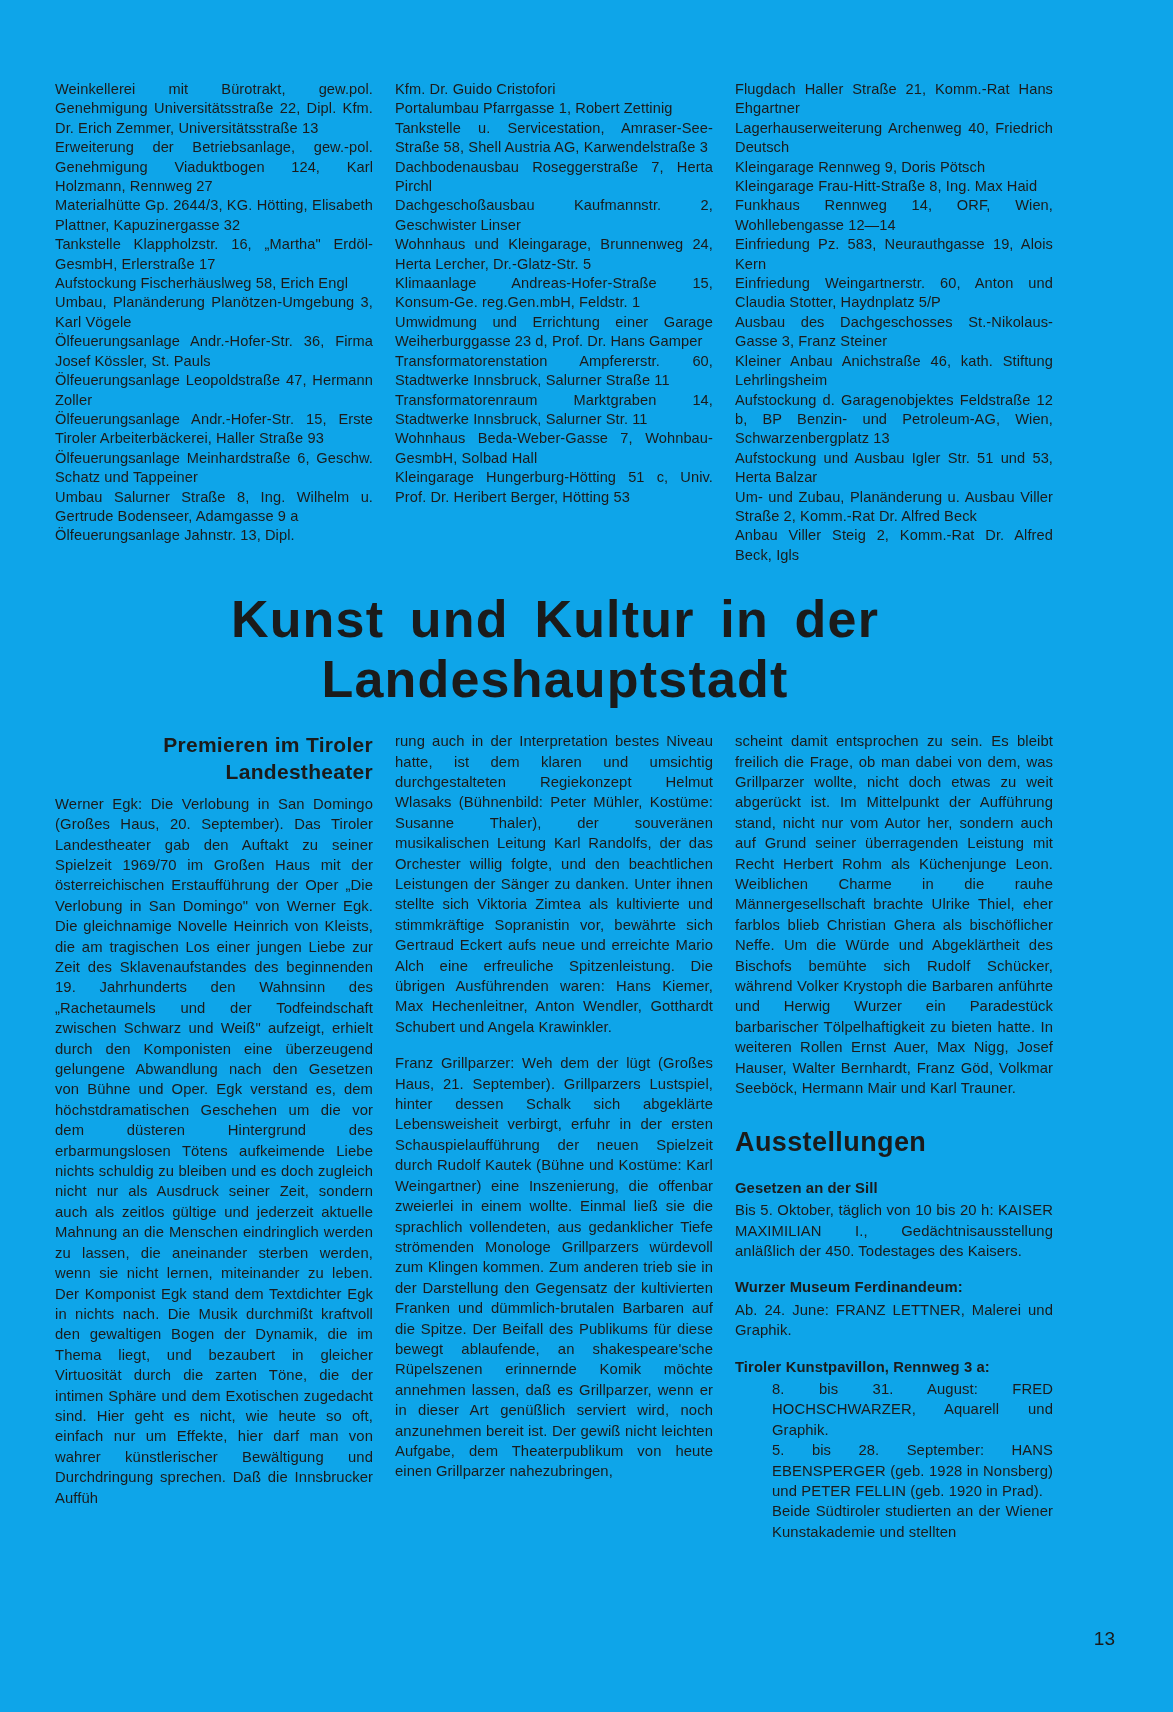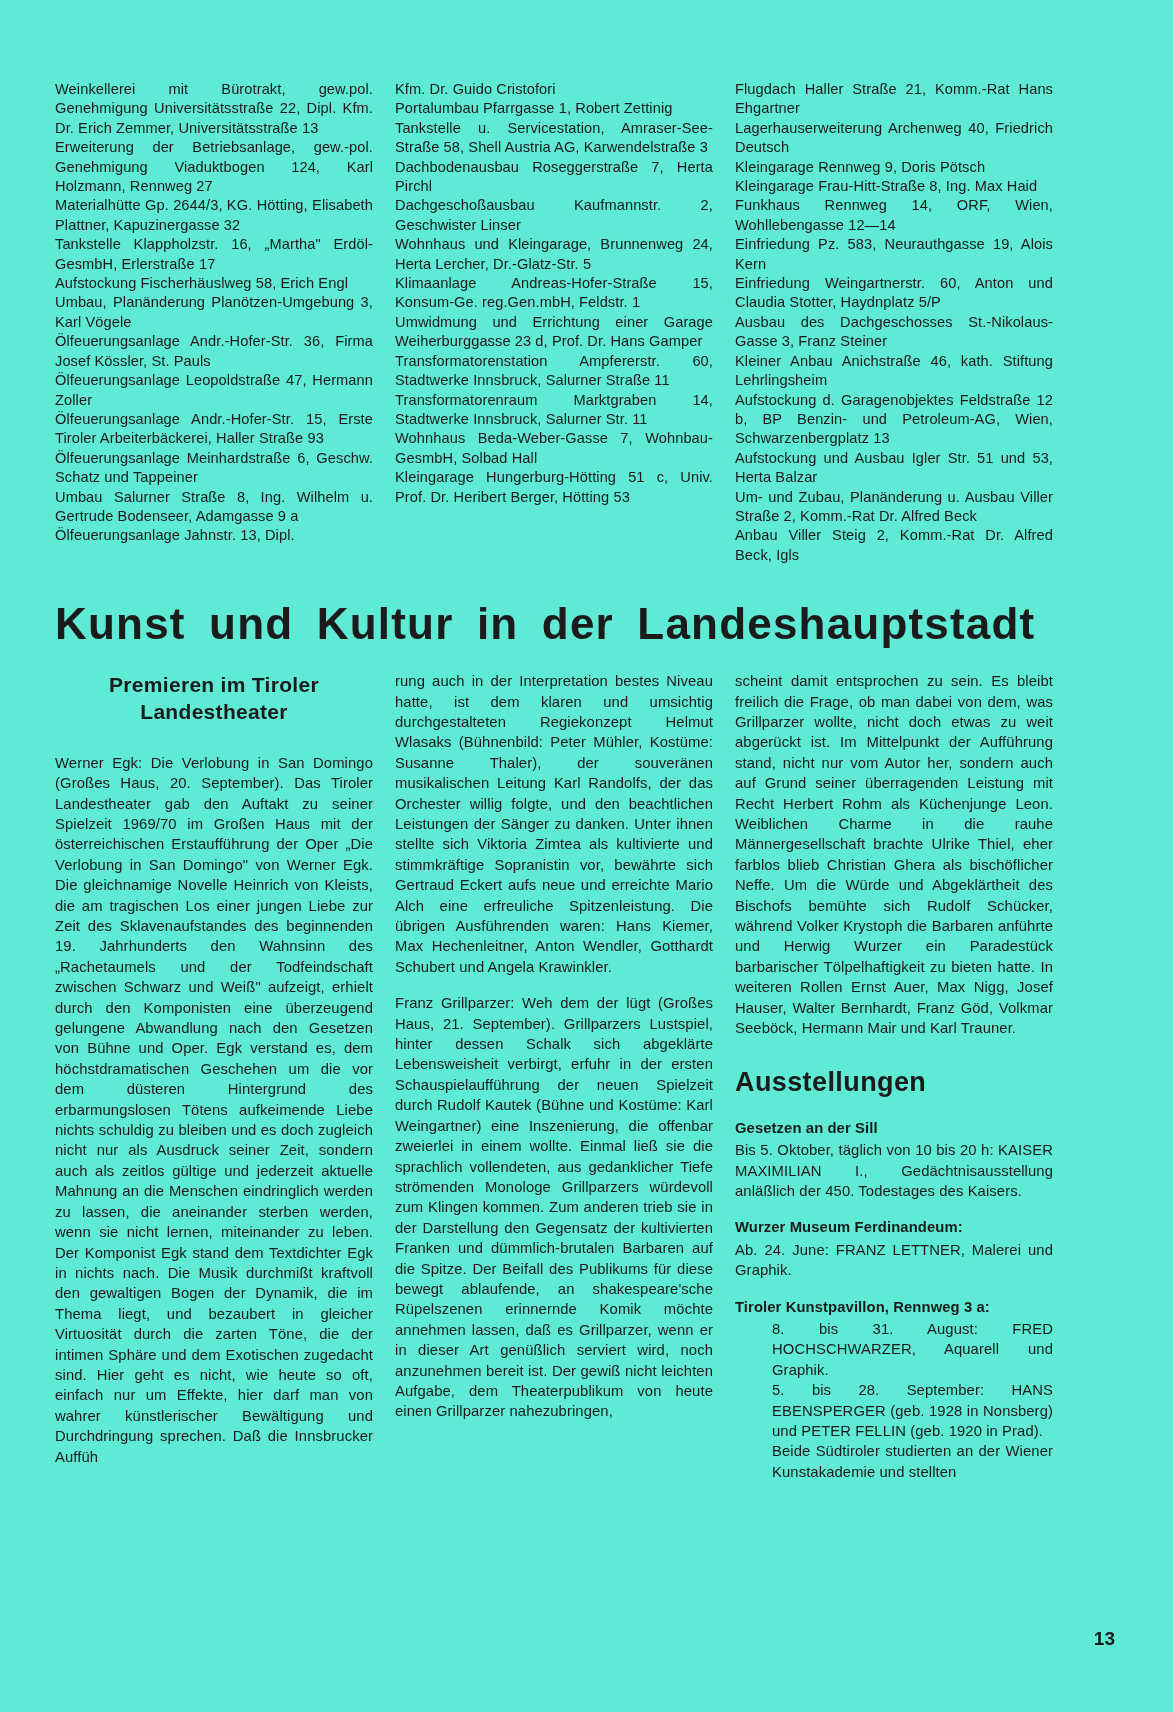--- a/index.html
+++ b/index.html
@@ -13,21 +13,21 @@
     font-family: "Liberation Sans", sans-serif;
     color: #1b1b1b;
     position: relative;
     overflow: hidden;
   }
   .page {
     position: absolute;
     left: 0; top: 0;
     width: 1173px;
     height: 1712px;
-    background: #5eead4;
+    background: #0ea5e9;
   }
   .content {
     position: absolute;
     left: 55px;
     top: 80px;
     width: 1000px;
   }
 
   
   .top-cols {
@@ -42,24 +42,25 @@
     letter-spacing: 0.1px;
     text-align: justify;
     text-justify: inter-word;
   }
   .top-col p {
     margin: 0;
   }
 
   
   .headline {
-    margin-top: 34px;
-    font-size: 44px;
+    margin-top: 24px;
+    font-size: 52px;
     font-weight: bold;
     letter-spacing: 1.2px;
+    text-align: center;
     width: 1000px;
     word-spacing: 10px;
   }
 
   
   .body-cols {
     display: flex;
     gap: 22px;
     margin-top: 22px;
     align-items: flex-start;
@@ -71,23 +72,23 @@
     text-align: justify;
     text-justify: inter-word;
     letter-spacing: 0.1px;
   }
   .body-col p {
     margin: 0 0 0 0;
   }
   .sub-head {
     font-size: 21px;
     font-weight: bold;
-    text-align: center;
+    text-align: right;
     line-height: 1.3;
-    margin-bottom: 27px;
+    margin-bottom: 8px;
     letter-spacing: 0.3px;
   }
   .lead-bold {
     font-weight: normal;
   }
   .section-head {
     font-size: 27px;
     font-weight: bold;
     text-align: left;
     margin: 26px 0 14px 0;
@@ -100,21 +101,21 @@
     margin-bottom: 2px;
   }
   .blk {
     margin-top: 2px;
   }
   .pgnum {
     position: absolute;
     right: 58px;
     bottom: 62px;
     font-size: 19px;
-    font-weight: bold;
+    font-weight: normal;
     text-align: right;
   }
 </style>
 </head>
 <body>
 
 <div class="page">
   <div class="content">
 
     <div class="top-cols">

